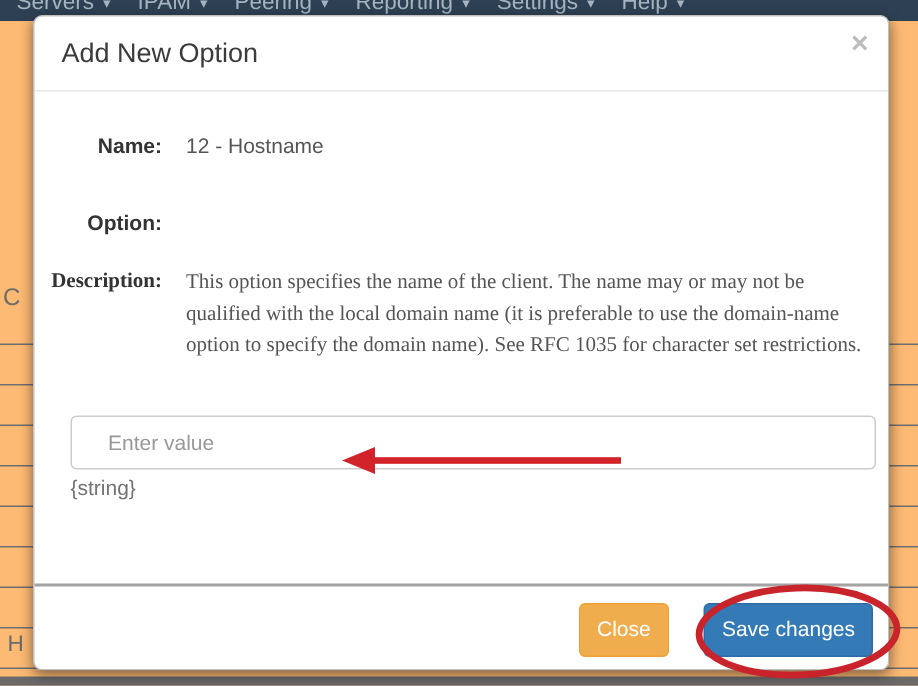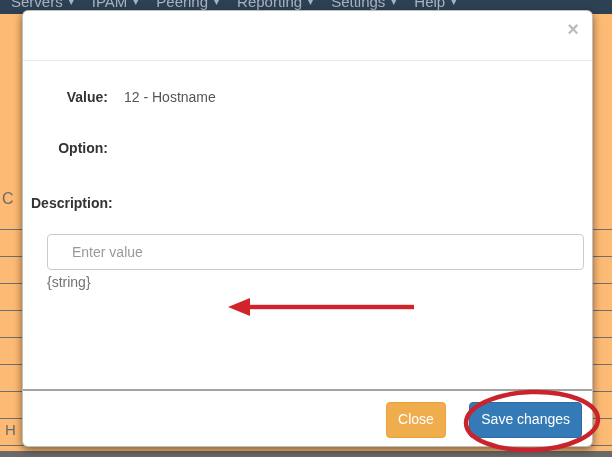--- a/index.html
+++ b/index.html
@@ -35,22 +35,22 @@
   .modal-header { position:relative; height:50px; border-bottom:1px solid #e8e8e8; }
   .modal-title { position:absolute; left:18px; top:14px; font-size:18px; color:#3b3b3b; }
   .modal-close {
     position:absolute; right:13px; top:8px; font-size:20px; font-weight:bold;
     color:#bcbcbc; background:none; border:none; cursor:pointer; line-height:1;
     font-family:"Liberation Sans", sans-serif;
   }
   .modal-body { padding:26px 6px 0 8px; font-size:14px; }
   .frow { display:flex; }
   .frow-name   { margin-bottom:30px; }
-  .frow-option { margin-bottom:35px;flex-direction:column; }
-  .frow-desc   { margin-bottom:20px; }
+  .frow-option { margin-bottom:20px;flex-direction:column; }
+  .frow-desc   { margin-bottom:36px;font-family:Liberation Serif, serif; }
   .flabel { width:77px; flex:none; text-align:right; font-weight:bold; color:#333; line-height:1.45; }
   .fvalue { margin-left:16px; color:#555; line-height:1.5; }
   .fvalue-desc { width:462px; }
   .frow-value .flabel { padding-top:10px; }
   .input-wrap { flex:1; margin-left:16px; margin-right:2px; }
   .value-input {
     width:100%; height:36px; padding:6px 24px; font-size:14px; color:#555;
     border:1px solid #ccc; border-radius:4px; outline:none;
     font-family:"Liberation Sans", sans-serif;
   }
@@ -114,35 +114,37 @@
       </div>
       <div class="nav-item">
         <span>Help</span>
         <span class="nav-caret">▾</span>
       </div>
     </div>
   </div>
 
   <div class="modal">
     <div class="modal-header">
+      <div class="modal-title">Add New Option</div>
       <button class="modal-close">×</button>
     </div>
 
     <div class="modal-body">
       <div class="frow frow-name">
-        <div class="flabel">Value:</div>
+        <div class="flabel">Name:</div>
         <div class="fvalue">12 - Hostname</div>
       </div>
 
       <div class="frow frow-option">
         <div class="flabel">Option:</div>
       </div>
 
       <div class="frow frow-desc">
         <div class="flabel">Description:</div>
+        <div class="fvalue fvalue-desc">This option specifies the name of the client. The name may or may not be qualified with the local domain name (it is preferable to use the domain-name option to specify the domain name). See RFC 1035 for character set restrictions.</div>
       </div>
 
       <div class="frow frow-value">
         <div class="input-wrap">
           <input class="value-input" type="text" placeholder="Enter value" style="">
           <div class="value-hint">{string}</div>
         </div>
       </div>
     </div>
 

